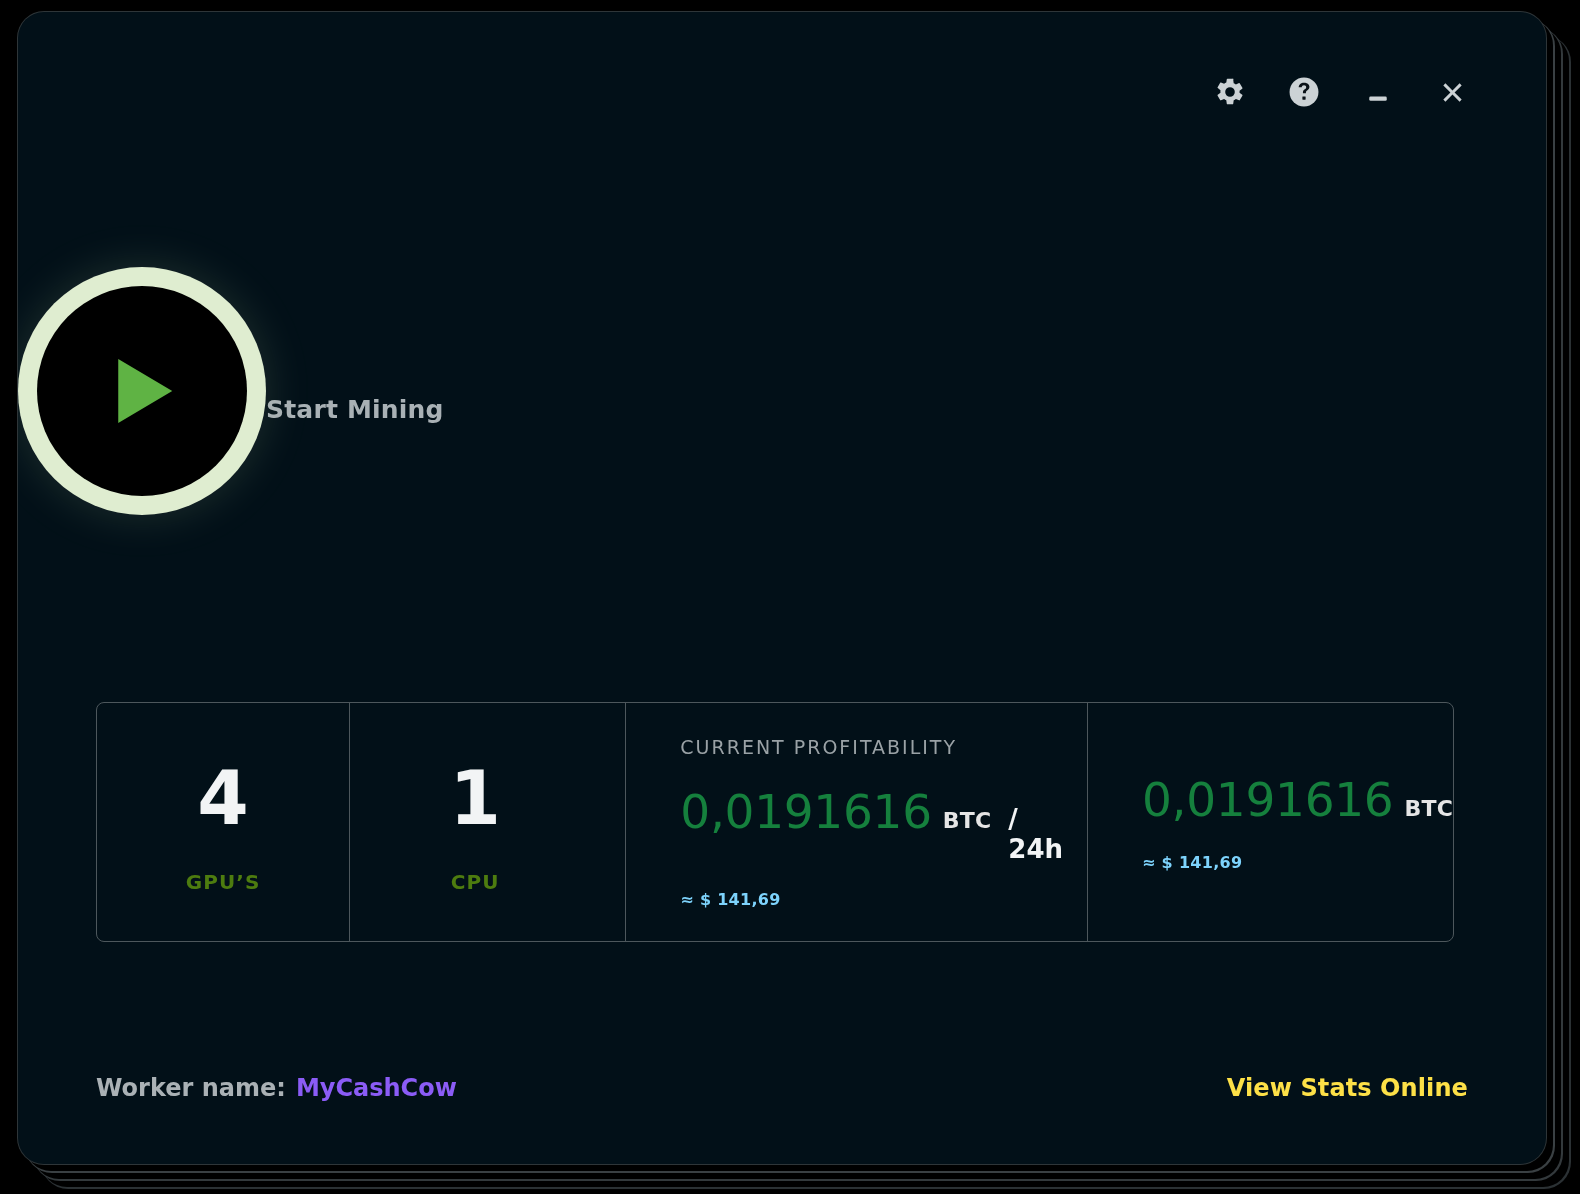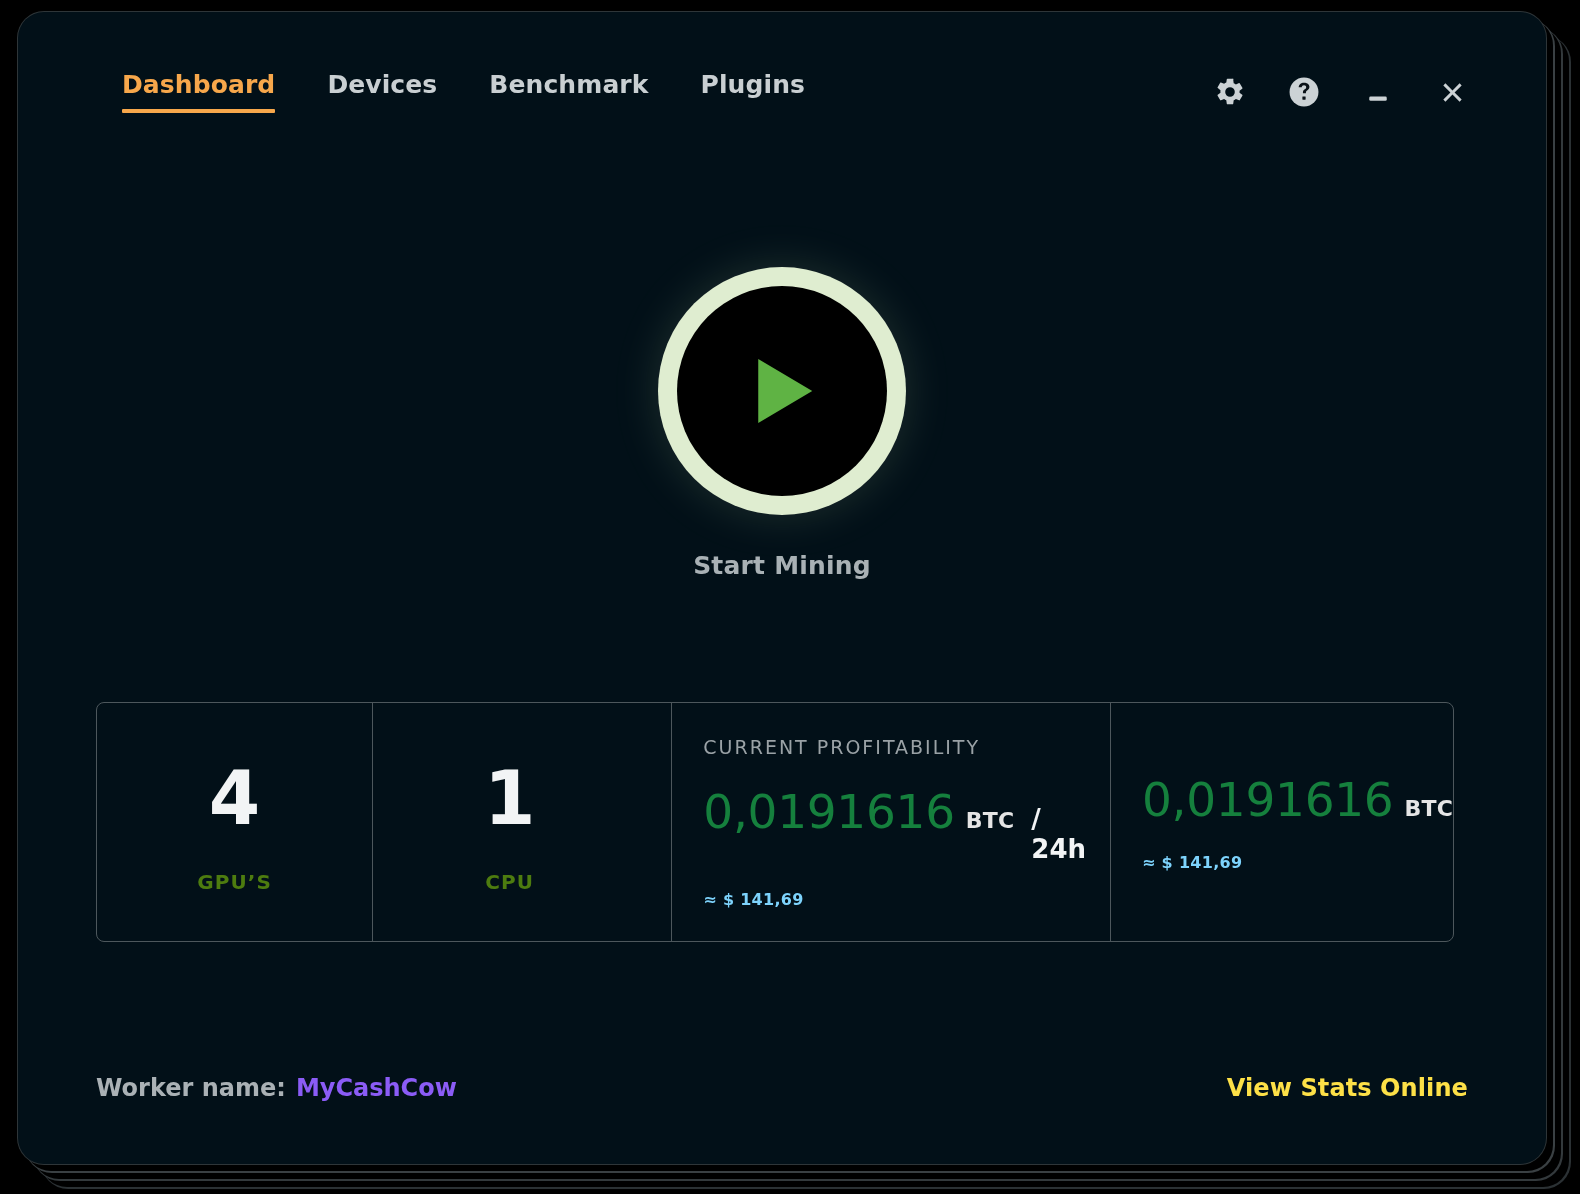--- a/index.html
+++ b/index.html
@@ -85,21 +85,21 @@
   }
   .win-btn svg { display: block; }
 
   
   #hero {
     position: absolute;
     left: 0;
     top: 255px;
     width: 100%;
     display: flex;
-    flex-direction: column;
+    flex-direction: row;
     align-items: center;
   }
 
   #start-btn-wrap {
     position: relative;
     width: 248px;
     height: 248px;
     border-radius: 50%;
     cursor: pointer;
     filter: drop-shadow(0 0 22px rgba(186, 214, 160, 0.16));
@@ -160,21 +160,21 @@
     width: 1px;
     background: #4d575c;
   }
   .stat-cell.count {
     width: 276px;
     align-items: center;
     justify-content: center;
   }
   .stat-cell.wide {
     flex: 1;
-    padding-left: 32px;
+    padding-left: 55px;
     margin-left: 24px;
   }
 
   .count-number {
     font-size: 74px;
     font-weight: 700;
     color: #f2f4f5;
     line-height: 1;
     margin-bottom: 48px;
   }
@@ -259,34 +259,20 @@
     letter-spacing: 0.1px;
   }
 </style>
 </head>
 <body>
 
 <div id="app-window">
 
   <div id="title-bar">
 
-    <div id="nav-tabs">
-      <div class="nav-tab active">
-        <span>Dashboard</span>
-      </div>
-      <div class="nav-tab">
-        <span>Devices</span>
-      </div>
-      <div class="nav-tab">
-        <span>Benchmark</span>
-      </div>
-      <div class="nav-tab">
-        <span>Plugins</span>
-      </div>
-    </div>
 
     <div id="window-controls">
 
       <div class="win-btn">
         <span>
           <svg width="32" height="32" viewBox="0 0 24 24">
             <path fill="#ccd2d5" d="M19.14 12.94a7.5 7.5 0 0 0 .05-.94 7.5 7.5 0 0 0-.05-.94l2.03-1.58a.48.48 0 0 0 .12-.61l-1.92-3.32a.48.48 0 0 0-.58-.22l-2.39.96a7.03 7.03 0 0 0-1.62-.94l-.36-2.54A.47.47 0 0 0 13.95 2h-3.9a.47.47 0 0 0-.47.4L9.22 4.94c-.59.24-1.13.56-1.62.94l-2.39-.96a.47.47 0 0 0-.58.22L2.71 8.46a.47.47 0 0 0 .12.61l2.03 1.58a7.6 7.6 0 0 0 0 1.88l-2.03 1.59a.47.47 0 0 0-.12.6l1.92 3.33c.12.21.37.29.58.21l2.39-.96c.5.38 1.03.7 1.62.94l.36 2.54c.04.24.24.41.47.41h3.9c.23 0 .43-.17.47-.41l.36-2.54c.59-.24 1.13-.56 1.62-.94l2.39.96c.21.08.46 0 .58-.21l1.92-3.33a.47.47 0 0 0-.12-.6l-2.03-1.58ZM12 15.6A3.6 3.6 0 1 1 12 8.4a3.6 3.6 0 0 1 0 7.2Z"></path>
           </svg>
         </span>
       </div>

